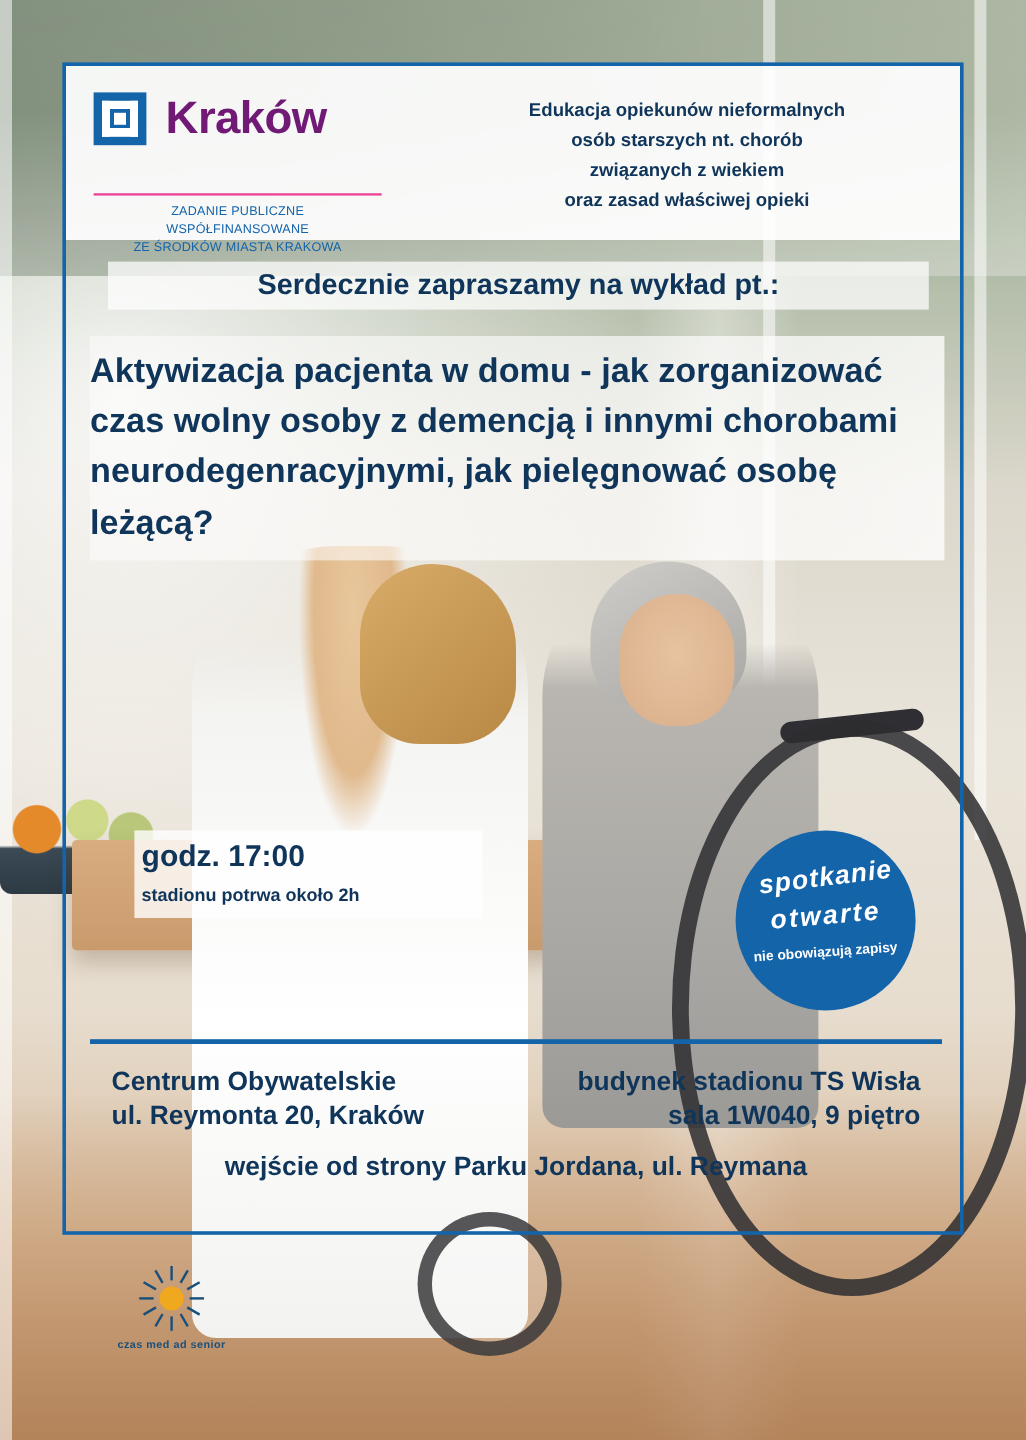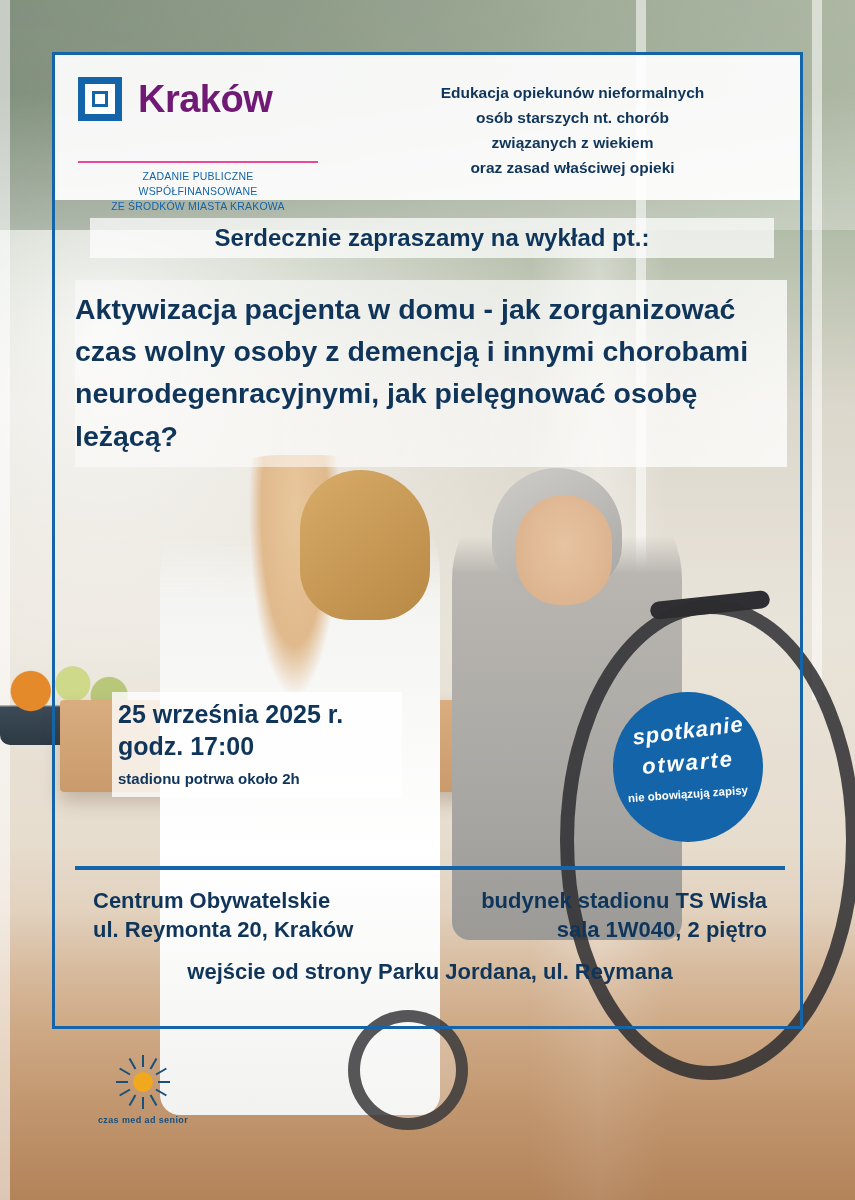--- a/index.html
+++ b/index.html
@@ -401,40 +401,39 @@
   <div class="header-desc" style="white-space: pre-line;">Edukacja opiekunów nieformalnych
 osób starszych nt. chorób
 związanych z wiekiem
 oraz zasad właściwej opieki</div>
 
   <div class="invite-line">Serdecznie zapraszamy na wykład pt.:</div>
 
   <div class="lecture-title">Aktywizacja pacjenta w domu - jak zorganizować czas wolny osoby z demencją i innymi chorobami neurodegenracyjnymi, jak pielęgnować osobę leżącą?</div>
 
   <div class="date-block">
-    <div class="date-main">25 września 2025 r.</div>
     <div class="date-main">godz. 17:00</div>
     <div class="date-note">stadionu potrwa około 2h</div>
   </div>
 
   <div class="stamp">
     <div class="stamp-l1">spotkanie</div>
     <div class="stamp-l2">otwarte</div>
     <div class="stamp-l3">nie obowiązują zapisy</div>
   </div>
 
   <div class="venue-rule"></div>
   <div class="venue">
     <div class="venue-row">
       <span class="venue-left">Centrum Obywatelskie</span>
       <span class="venue-right">budynek stadionu TS Wisła</span>
     </div>
     <div class="venue-row">
       <span class="venue-left">ul. Reymonta 20, Kraków</span>
-      <span class="venue-right">sala 1W040, 2 piętro</span>
+      <span class="venue-right">sala 1W040, 9 piętro</span>
     </div>
     <div class="venue-entry">wejście od strony Parku Jordana, ul. Reymana</div>
   </div>
 
   <div class="bona">
     <div class="bona-sun">
       <span class="ray" style="transform: rotate(0deg);"></span>
       <span class="ray" style="transform: rotate(30deg);"></span>
       <span class="ray" style="transform: rotate(60deg);"></span>
       <span class="ray" style="transform: rotate(90deg);"></span>

